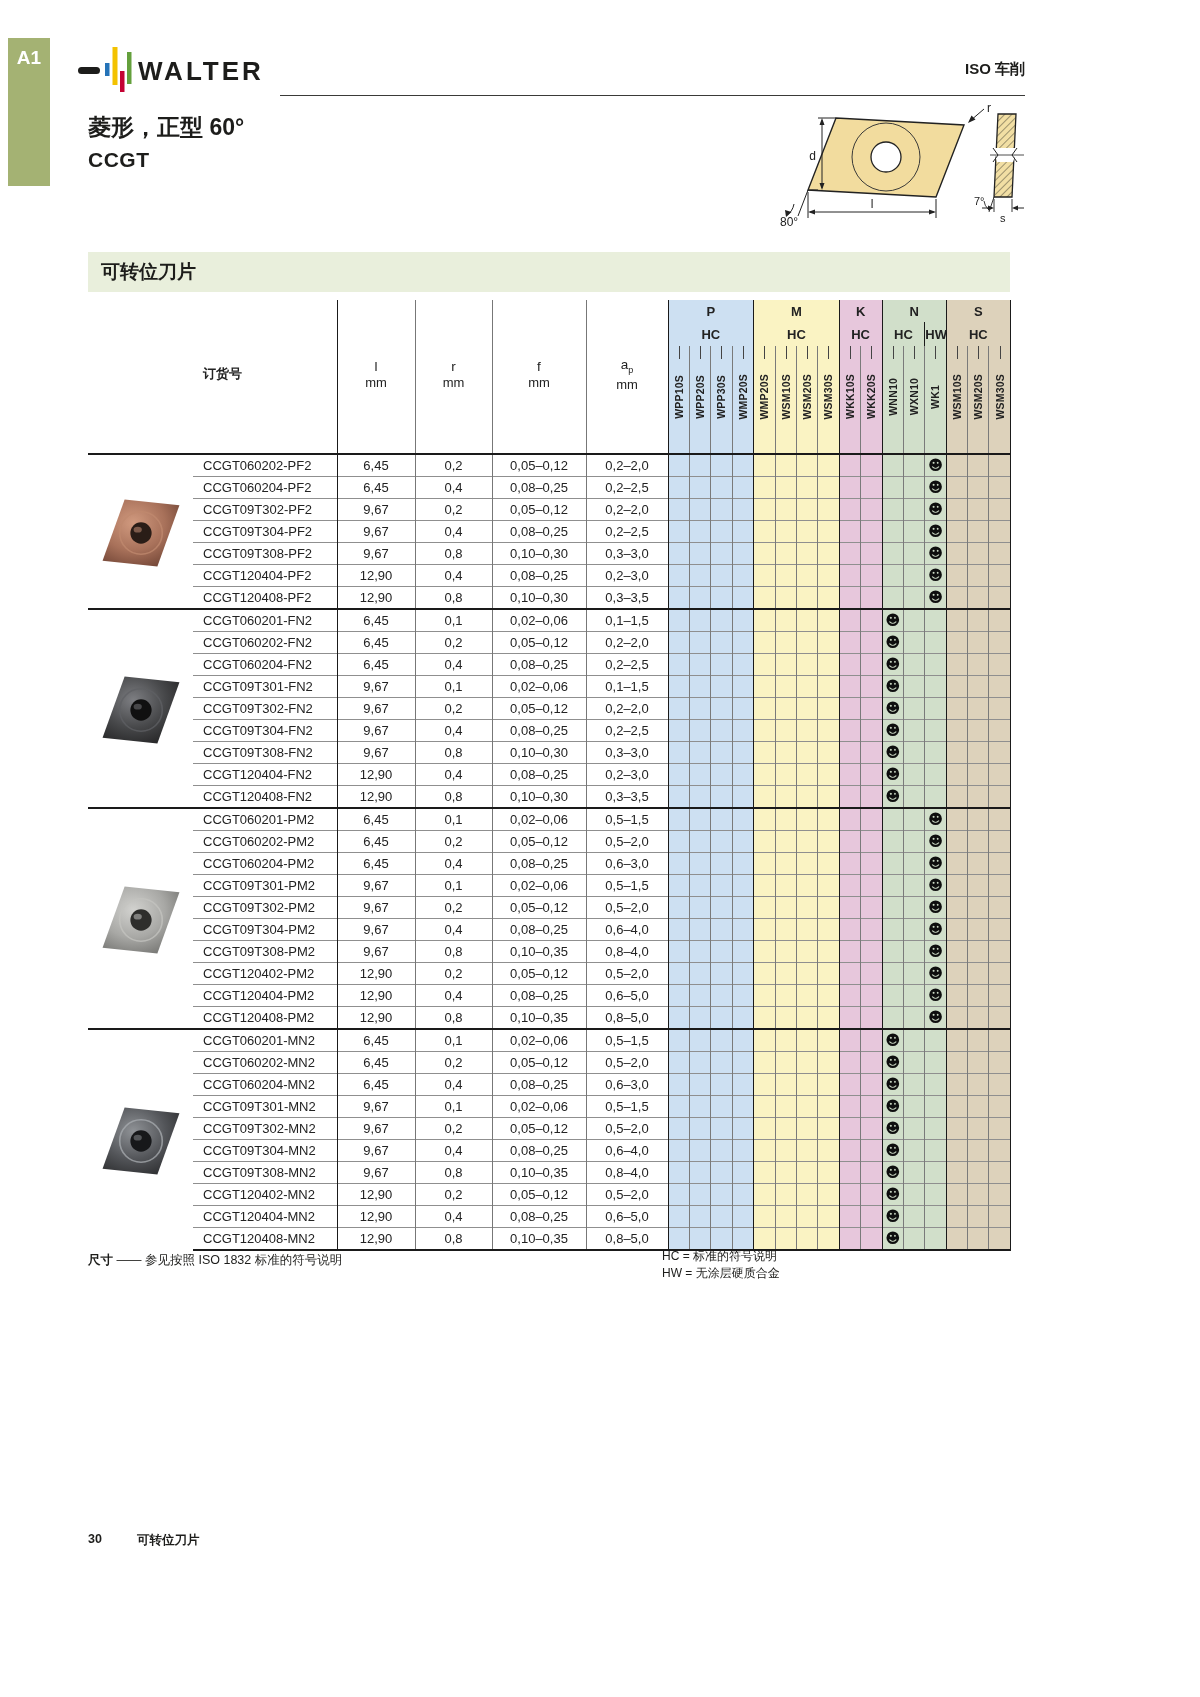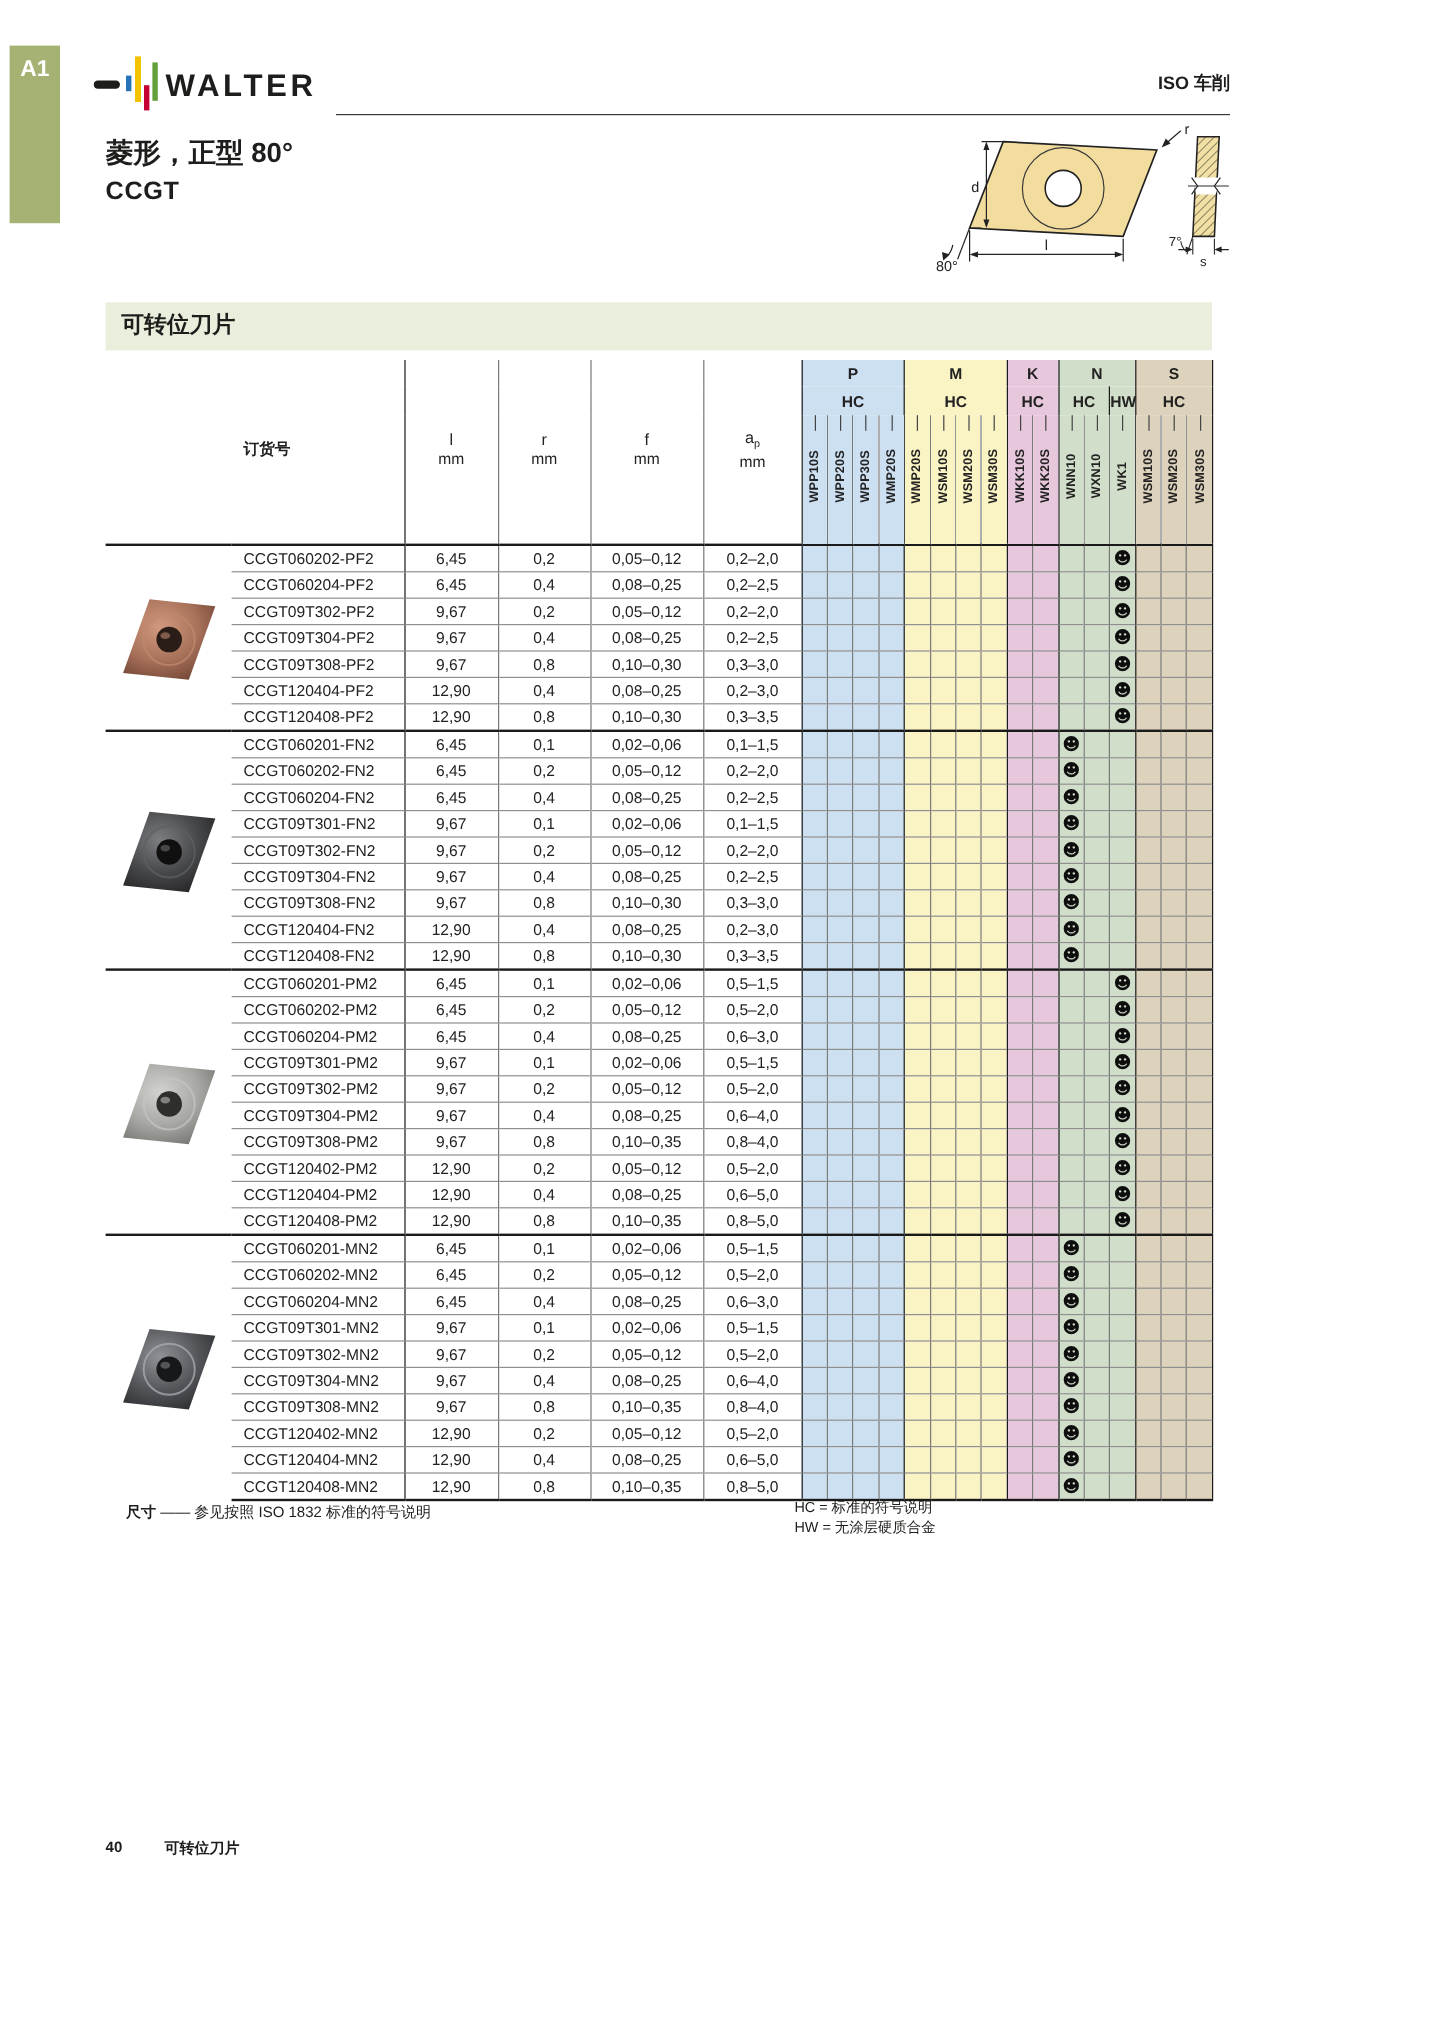--- a/index.html
+++ b/index.html
@@ -47,21 +47,21 @@
   
   td.d-photo{vertical-align:top;text-align:center;padding-top:5px !important;}
   td.d-code{text-align:left;padding-left:10px !important;height:21px;}
   td.d-num{text-align:center;height:21px;}
   td.dg{text-align:center;height:21px;}
   tr.rnorm td.bordered{border-top:1px solid #8f8f8f;}
   tr.gstart td{border-top:2px solid #1a1a1a;}
   tr.lastrow td{border-bottom:2px solid #1a1a1a;}
   .smiley{font-family:"DejaVu Sans",sans-serif;font-size:14.5px;line-height:1;color:#0e0e0e;}
   
-  .note-left{position:absolute;left:105px;top:1252px;font-size:12.5px;}
+  .note-left{position:absolute;left:88px;top:1252px;font-size:12.5px;}
   .note-left b{font-weight:bold;}
   .note-right{position:absolute;left:662px;top:1248px;font-size:12px;line-height:17px;}
   .pg-foot{position:absolute;left:88px;top:1532px;font-size:12.5px;font-weight:bold;}
   .pg-foot-label{position:absolute;left:137px;top:1532px;font-size:12.5px;font-weight:bold;}
   svg text{font-family:"Liberation Sans","DejaVu Sans",sans-serif;}
 </style>
 </head>
 <body>
 
 <div class="badge">A1</div>
@@ -73,21 +73,21 @@
     <rect x="34.5" y="3" width="5" height="38" fill="#f3c200"></rect>
     <rect x="42" y="27" width="4.5" height="21" fill="#c40233"></rect>
     <rect x="49" y="8" width="4.5" height="32" fill="#64a03c"></rect>
     <text x="60" y="36" font-size="26" font-weight="bold" letter-spacing="3" fill="#1d1d1b">WALTER</text>
   </svg>
 </div>
 
 <div class="hdr-rule"></div>
 <div class="hdr-cat">ISO 车削</div>
 
-<div class="title1">菱形，正型 80°</div>
+<div class="title1">菱形，正型 60°</div>
 <div class="title2">CCGT</div>
 
 <div class="drawing-wrap">
   <svg width="250" height="130" viewBox="0 0 250 130">
     <defs>
       <pattern id="hatch" width="5" height="5" patternTransform="rotate(45)" patternUnits="userSpaceOnUse">
         <rect width="5" height="5" fill="#f2dfa4"></rect>
         <line x1="0" y1="0" x2="0" y2="5" stroke="#55503d" stroke-width="1.1"></line>
       </pattern>
     </defs>
@@ -1109,14 +1109,14 @@
 
 <div class="note-left">
   <b>尺寸</b>
   <span>—— 参见按照 ISO 1832 标准的符号说明</span>
 </div>
 <div class="note-right">
   <div>HC = 标准的符号说明</div>
   <div>HW = 无涂层硬质合金</div>
 </div>
 
-<div class="pg-foot">40</div>
+<div class="pg-foot">30</div>
 <div class="pg-foot-label">可转位刀片</div>
 
 </body></html>

